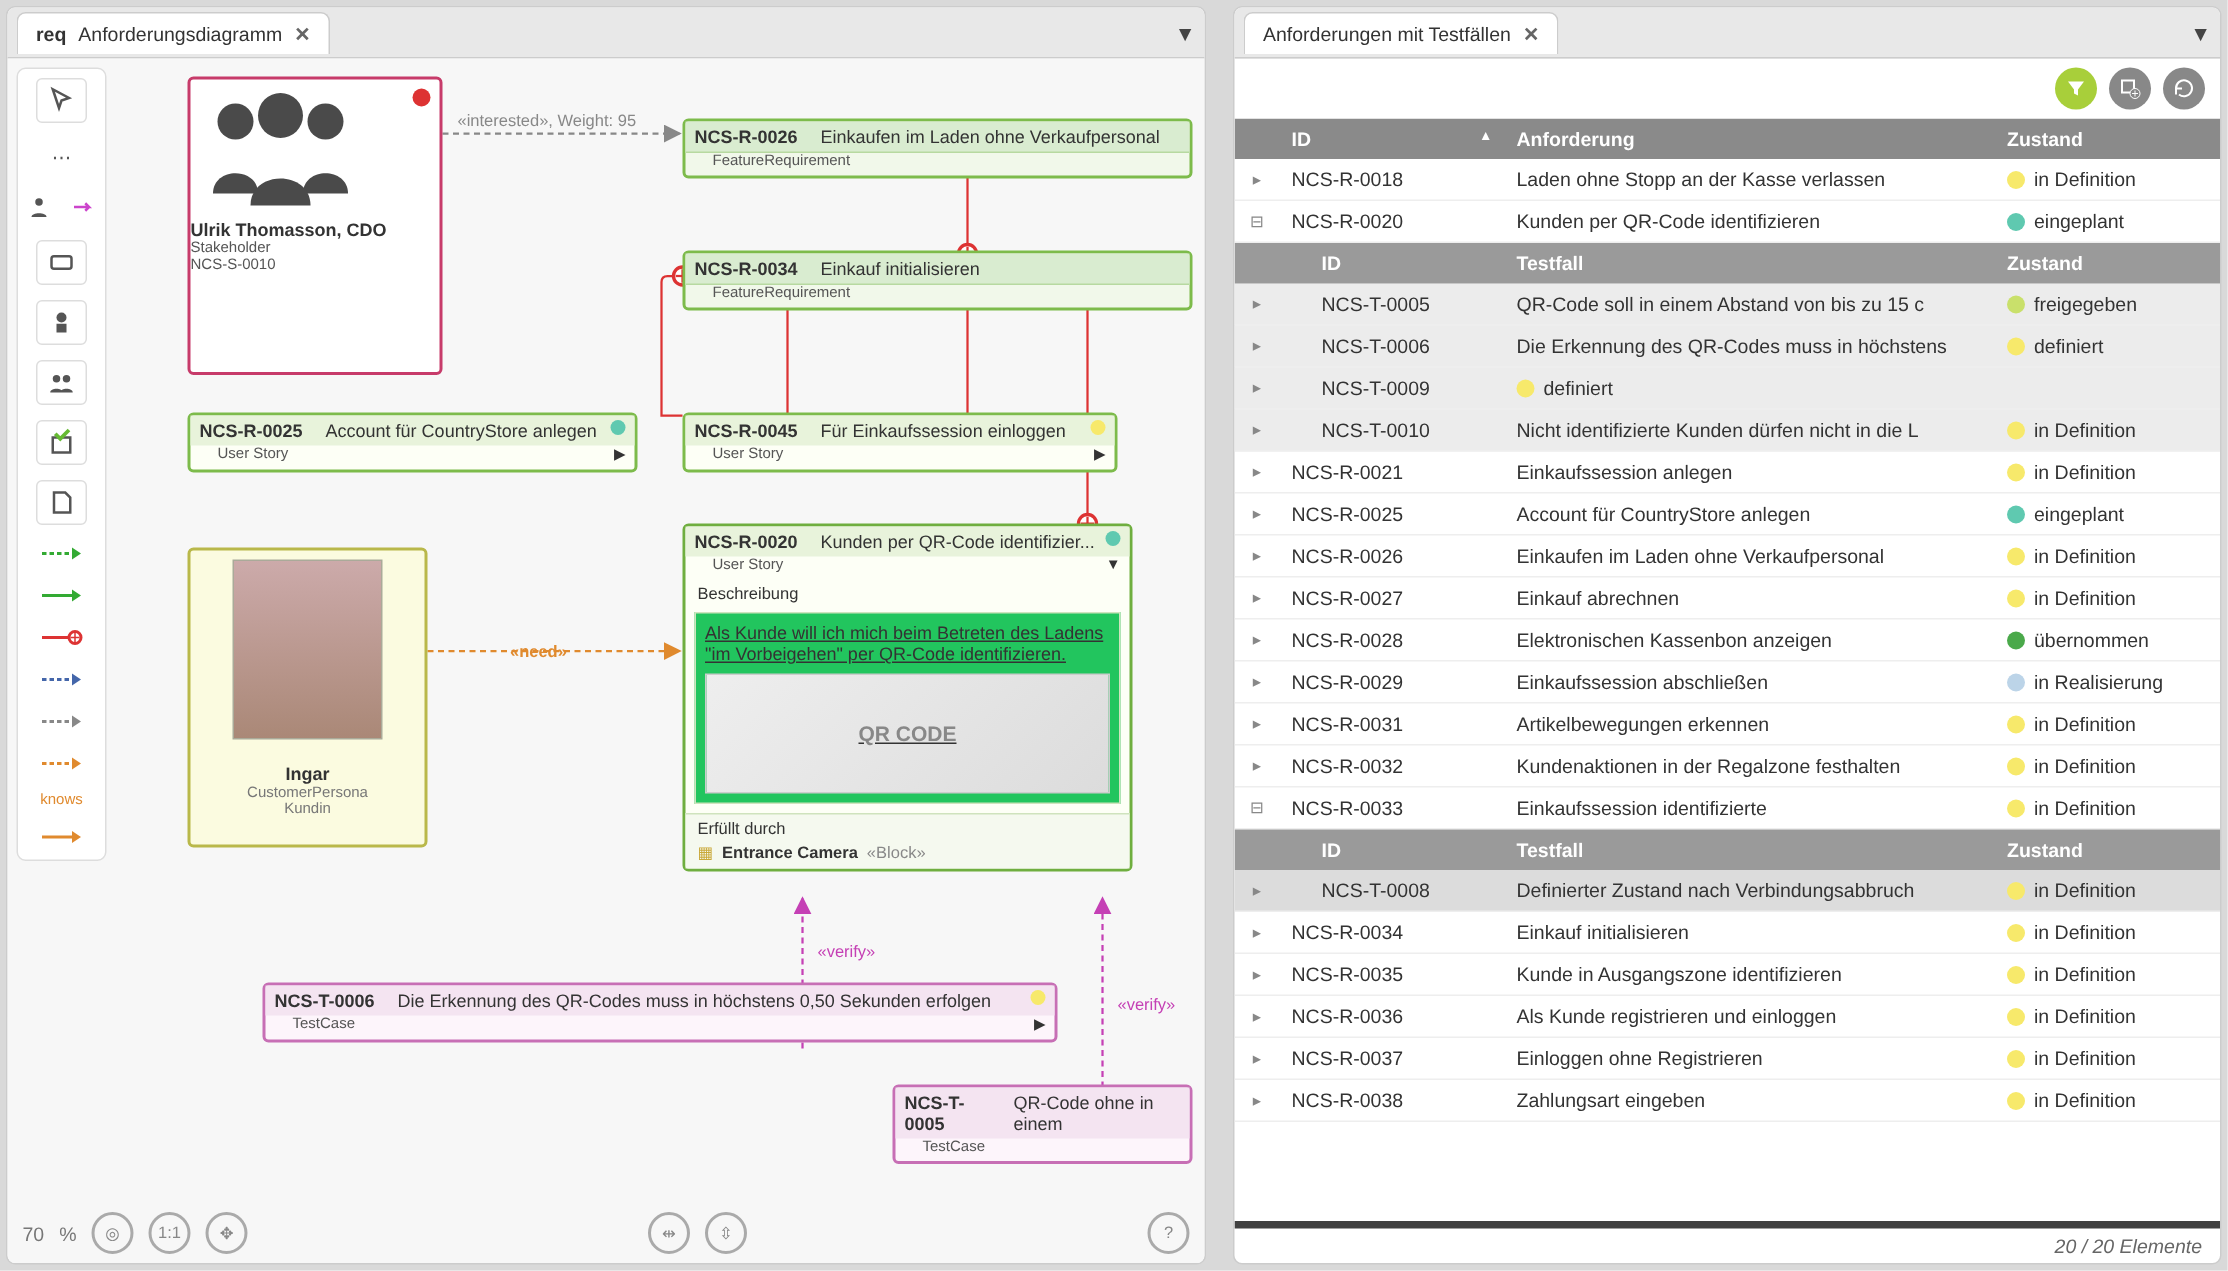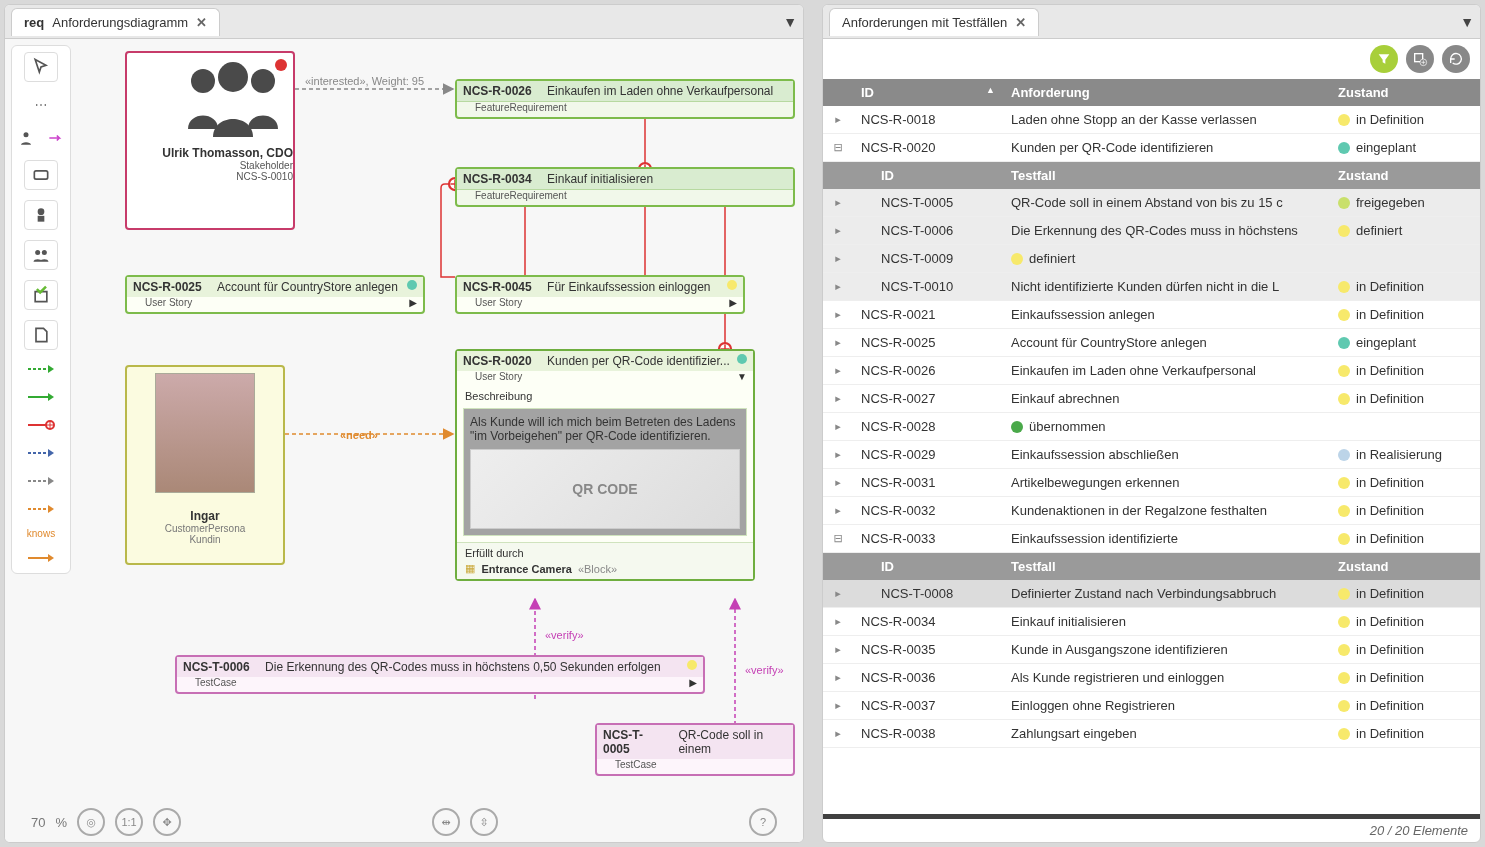--- a/index.html
+++ b/index.html
@@ -21,43 +21,43 @@
   .tb-btn.small { width: 24px; height: 24px; border:none; }
   .tb-btn svg { width: 20px; height: 20px; }
   .tb-arrow { width: 34px; height: 18px; display:flex; align-items:center; justify-content:center; cursor:pointer; }
   .tb-label { font-size: 10px; color: #e08a2e; }
   .canvas { position: absolute; left: 80px; right: 0; top: 0; bottom: 40px; }
   .node { position: absolute; background: #fff; border: 2px solid; border-radius: 4px; font-size: 12px; }
   .node .hdr { display:flex; align-items:flex-start; gap:6px; padding: 3px 6px; }
   .node .sub { font-size: 10px; color: #555; padding: 0 6px 4px 18px; }
   .node .dot { width: 10px; height:10px; border-radius:50%; margin-left:auto; }
   .node .tri { margin-left:auto; font-size:10px; color:#333; }
-  .stakeholder { border-color: #c73b6a; width: 170px; height: 179px; left: 40px; top: 12px; text-align:right; padding-top:6px;}
+  .stakeholder { border-color: #c73b6a; width: 170px; height: 199px; left: 40px; top: 12px; text-align:left; padding-top:6px;}
   .stakeholder .reddot { position:absolute; top:6px; right:6px; width:12px;height:12px;border-radius:50%; background:#d33; }
   .stakeholder svg.group { width: 120px; height: 80px; }
   .stakeholder .name { font-weight:700; font-size:12px; margin-top:4px;}
   .stakeholder .role,.stakeholder .idl { font-size:10px; color:#555; }
   .feat { border-color:#7dbb4b; background:#f1f8ea; width:340px; left:370px; }
   .feat .hdr { background:#d9ecd0; border-bottom:1px solid #b7d9a0; }
   .us { border-color:#7dbb4b; background:#fdfff6; }
   .us .hdr { background:#e8f3db; }
   .bigcard { left:370px; top:310px; width:300px; border-color:#6fae3f; }
   .bigcard .hdr { background:#e8f3db; }
   .bigcard .sect { padding:4px 8px; font-size:11px; }
-  .bigcard .descarea { background:#a3a3a3; border:1px solid #cfe3bd; margin:2px 6px 6px; padding:6px; font-size:12px; position:relative;}
+  .bigcard .descarea { background:#22c55e; border:1px solid #cfe3bd; margin:2px 6px 6px; padding:6px; font-size:12px; position:relative;text-decoration:underline;}
   .bigcard .imgph { height:80px; background:linear-gradient(135deg,#eee,#dcdcdc); margin-top:6px; display:flex; align-items:center; justify-content:center; font-weight:bold; color:#888; font-size:14px; border:1px solid #ccc;}
   .bigcard .fulfill { background:#f5f9ef; border-top:1px solid #cfe3bd; padding:4px 8px; font-size:11px;}
   .persona { border-color:#b9b84a; background:#fbfbe0; width:160px; left:40px; top:326px; height:200px; text-align:center; padding-top:6px;}
   .persona .ph { width:100px; height:120px; background:linear-gradient(#caa,#a87); margin:0 auto; border:1px solid #aa9;}
   .tc { border-color:#c76fb5; background:#fdf5fb; }
   .tc .hdr { background:#f4e4f1; }
   .conn-label { position:absolute; font-size:11px; color:#888; }
   .verify { color:#c540b5; }
   .need { color:#e08a2e; }
-  .footer { position:absolute; bottom:0; left:0; right:0; height:40px; display:flex; align-items:center; padding:0 26px; gap:10px; color:#777;}
+  .footer { position:absolute; bottom:0; left:0; right:0; height:40px; display:flex; align-items:center; padding:0 10px; gap:10px; color:#777;}
   .fbtn { width:28px;height:28px;border:2px solid #aaa;border-radius:50%; display:flex;align-items:center;justify-content:center; color:#888; cursor:pointer; font-size:11px;}
   .footer .spacer { flex:1; }
   
   .rtools { display:flex; justify-content:flex-end; gap:8px; padding:6px 10px; }
   .rtb { width:28px;height:28px;border-radius:50%; display:flex;align-items:center;justify-content:center; cursor:pointer; }
   .rtb.green{ background:#a8cf3a; color:#fff;}
   .rtb.grey{ background:#888; color:#fff;}
   .grid { flex:1; overflow:auto; font-size:13px; }
   .ghdr { display:flex; background:#8a8a8a; color:#fff; font-weight:600; position:sticky; top:0;}
   .ghdr.sub { background:#9a9a9a; }
@@ -294,21 +294,21 @@
         </div>
 
         <div class="node tc" style="left:90px; top:616px; width:530px;">
           <div class="hdr"><b>NCS-T-0006</b>&nbsp;<span>Die Erkennung des QR-Codes muss in höchstens 0,50 Sekunden erfolgen</span><span class="dot" style="background:#f7e96b"></span></div>
           <div class="sub" style="display:flex;">
               <span>TestCase</span>
               <span class="tri">▶</span>
             </div>
         </div>
         <div class="node tc" style="left:510px; top:684px; width:200px;">
-          <div class="hdr"><b>NCS-T-0005</b>&nbsp;<span>QR-Code soll in einem</span></div>
+          <div class="hdr"><b>NCS-T-0005</b>&nbsp;<span>QR-Code ohne in einem</span></div>
           <div class="sub">TestCase</div>
         </div>
       </div>
 
       <div class="footer">
         <span>70</span>
         <span>%</span>
         <div class="fbtn">◎</div>
         <div class="fbtn">1:1</div>
         <div class="fbtn">✥</div>
@@ -451,20 +451,21 @@
             <div class="gc c1" style="">NCS-R-0027</div>
             <div class="gc c2">Einkauf abrechnen</div>
             <div class="gc c3">
               <span class="sdot sd-yellow"></span>
               <span>in Definition</span>
             </div>
           </div>
           <div class="grow">
             <div class="exp">▸</div>
             <div class="gc c1" style="">NCS-R-0028</div>
+            <div class="gc c2">Elektronischen Kassenbon anzeigen</div>
             <div class="gc c3">
               <span class="sdot sd-green"></span>
               <span>übernommen</span>
             </div>
           </div>
           <div class="grow">
             <div class="exp">▸</div>
             <div class="gc c1" style="">NCS-R-0029</div>
             <div class="gc c2">Einkaufssession abschließen</div>
             <div class="gc c3">

